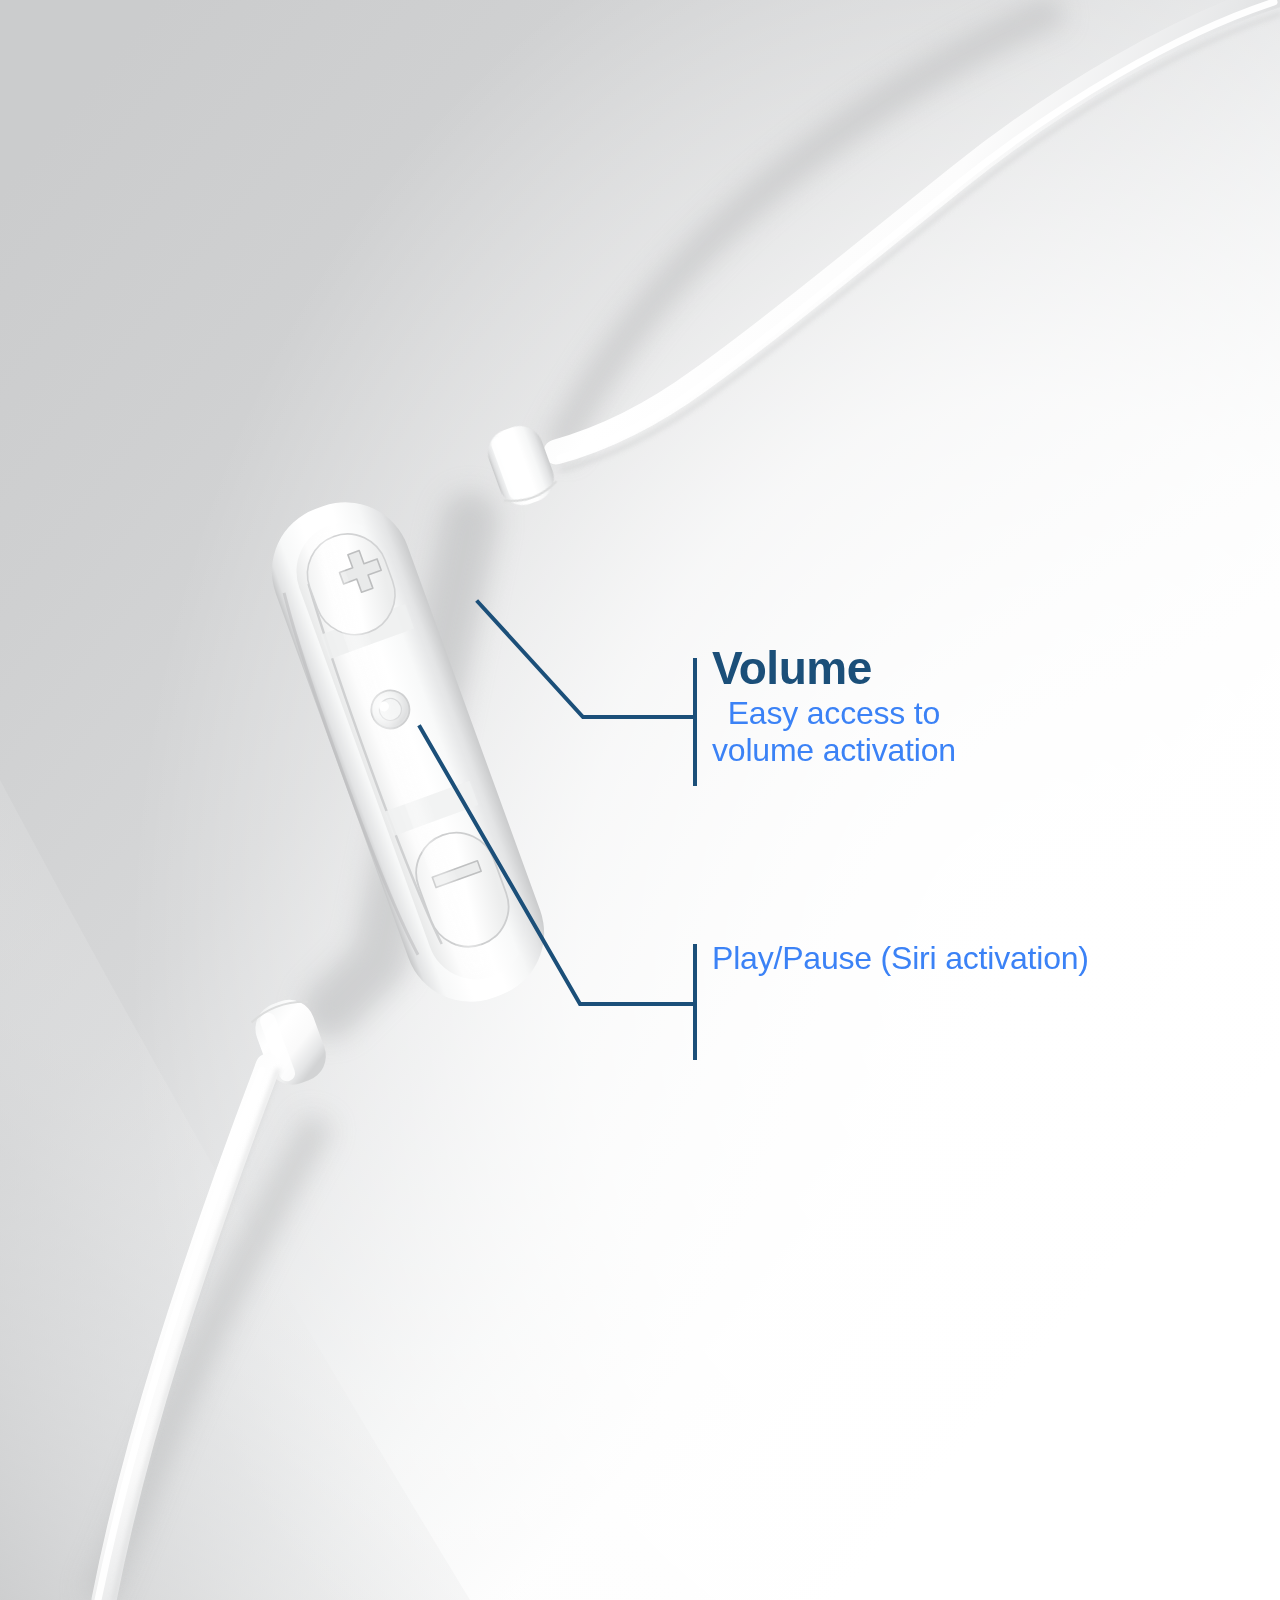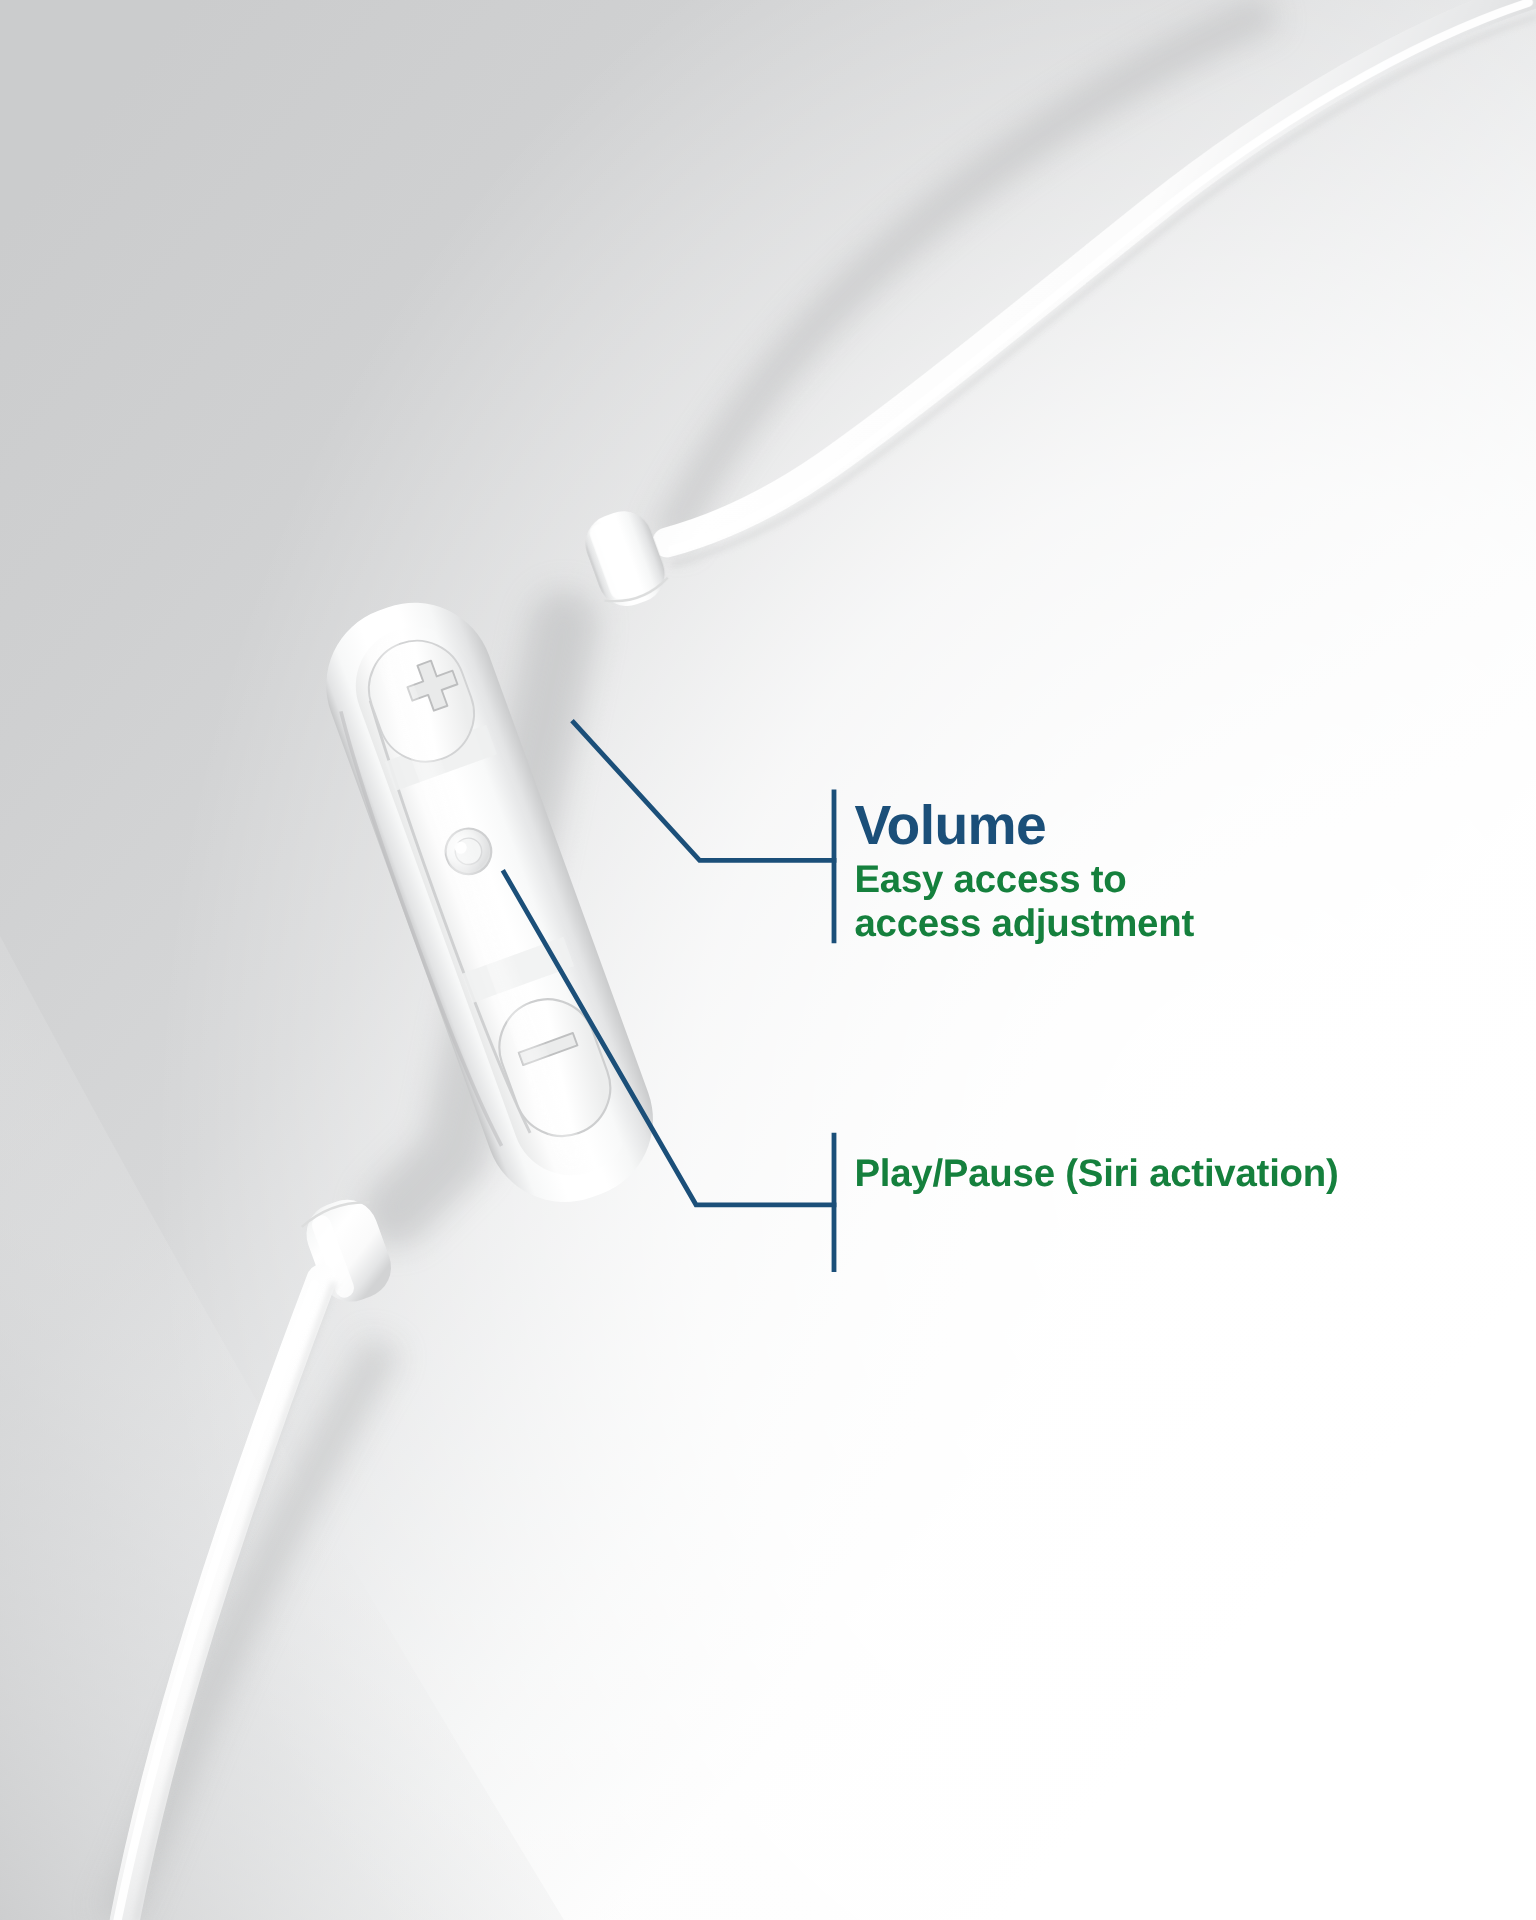--- a/index.html
+++ b/index.html
@@ -6,28 +6,28 @@
   body{
     width:1280px;height:1600px;overflow:hidden;position:relative;
     background:#ffffff;
     font-family:"Liberation Sans","DejaVu Sans",sans-serif;
   }
   #stage{position:absolute;inset:0;width:1280px;height:1600px;}
   #bg{position:absolute;inset:0;}
   #art{position:absolute;inset:0;}
   #callouts{position:absolute;inset:0;}
 
-  .callout{position:absolute;margin-top:19px;}
+  .callout{position:absolute;}
   .c-title{
     color:#1b4f79;font-weight:bold;font-size:46px;line-height:46px;
     letter-spacing:-0.5px;white-space:nowrap;margin:0;
   }
   .c-sub{
-    color:#15803d;font-weight:bold;font-size:32px;line-height:37px;
-    letter-spacing:-0.2px;white-space:nowrap;margin:0;
+    color:#3b82f6;font-weight:normal;font-size:32px;line-height:37px;
+    letter-spacing:-0.2px;white-space:nowrap;margin:0;text-align:center;
   }
   #callout-volume{left:712px;top:645px;}
   #callout-volume .c-sub-wrap{margin-top:4px;}
   #callout-playback{left:712px;top:936px;}
   #callout-playback .c-sub-wrap{margin-top:4px;}
 </style>
 </head>
 <body>
 
 <div id="stage">
@@ -211,21 +211,21 @@
     <g>
       <path d="M420,727 L580,1004 L695,1004" fill="none" stroke="#1b4f79" stroke-width="4" stroke-linecap="square" stroke-linejoin="miter"></path>
       <line x1="695" y1="944" x2="695" y2="1060" stroke="#1b4f79" stroke-width="4"></line>
     </g>
   </svg>
 
   <div class="callout" id="callout-volume">
     <div class="c-title">Volume</div>
     <div class="c-sub-wrap">
       <div class="c-sub">Easy access to</div>
-      <div class="c-sub">access adjustment</div>
+      <div class="c-sub">volume activation</div>
     </div>
   </div>
 
   <div class="callout" id="callout-playback">
     <div class="c-sub-wrap">
       <div class="c-sub">Play/Pause (Siri activation)</div>
     </div>
   </div>
 
 </div>

